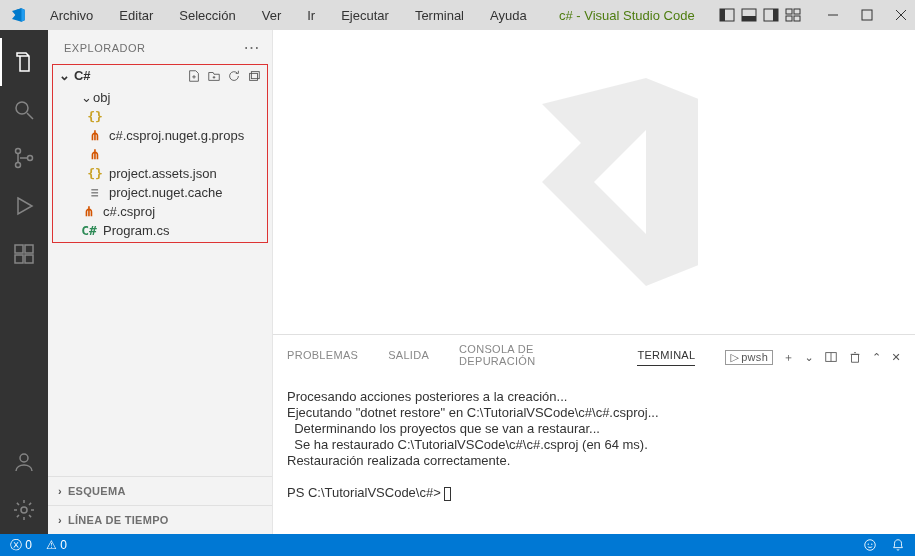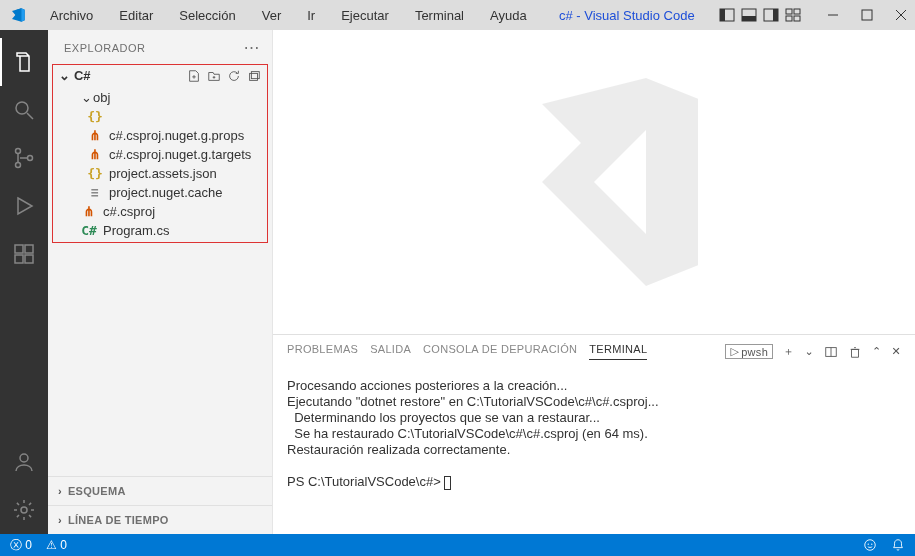--- a/index.html
+++ b/index.html
@@ -1,20 +1,20 @@
 <!DOCTYPE html>
 <html><head>
 <meta charset="utf-8">
 <style>
   * { box-sizing: border-box; margin: 0; padding: 0; font-family: "Segoe UI", -apple-system, sans-serif; }
   body { width: 915px; height: 556px; background: #fff; overflow: hidden; font-size: 13px; color: #333; display: flex; flex-direction: column; }
   .titlebar { height: 30px; background: #ddd; display: flex; align-items: center; padding: 0 6px 0 10px; gap: 4px; }
   .titlebar .logo { width: 16px; height: 16px; margin-right: 6px; }
   .menu-item { padding: 4px 8px; color: #333; cursor: pointer; margin-left: 6px; }
-  .titlebar-spacer { flex: 1; text-align: center; color: #1d4ed8; }
+  .titlebar-spacer { flex: 1; text-align: center; color: #4d7c0f; }
   .layout-icons { display: flex; gap: 6px; margin-right: 10px; }
   .layout-icons svg, .win-controls svg { width: 16px; height: 16px; }
   .win-controls { display: flex; gap: 18px; margin-left: 10px; }
   .main { flex: 1; display: flex; min-height: 0; border-radius: 7px; }
   .activitybar { width: 48px; background: #333333; display: flex; flex-direction: column; align-items: center; padding-top: 8px; }
   .activitybar .ab-item { width: 48px; height: 48px; display: flex; align-items: center; justify-content: center; color: #858585; position: relative; }
   .activitybar .ab-item.active { color: #fff; }
   .activitybar .ab-item.active::before { content:""; position:absolute; left:0; top:0; bottom:0; width:2px; background:#fff; }
   .activitybar .ab-spacer { flex:1; }
   .sidebar { width: 225px; background: #f3f3f3; border-right: 1px solid #e5e5e5; display:flex; flex-direction:column; }
@@ -33,21 +33,21 @@
   .fi-json { color:#c9a227; }
   .fi-xml { color:#d35400; }
   .fi-txt { color:#888; }
   .fi-cs  { color:#2e8b57; }
   .section-hdr { border-top:1px solid #e0e0e0; padding: 8px 10px; display:flex; align-items:center; font-size:11px; font-weight:600; color:#6f6f6f; letter-spacing:.3px; }
   .section-hdr .chev { margin-right:6px; color:#555; }
   .editor-area { flex:1; display:flex; flex-direction:column; min-width:0; }
   .watermark { flex:1; display:flex; align-items:center; justify-content:center; }
   .watermark svg { width: 260px; height: 260px; opacity: 0.07; }
   .panel { height: 200px; border-top:1px solid #e0e0e0; display:flex; flex-direction:column; }
-  .panel-tabs { display:flex; padding: 8px 14px 0 14px; gap: 12px; font-size:11px; color:#888; letter-spacing:.3px; }
+  .panel-tabs { display:flex; align-items:center; padding: 8px 14px 0 14px; gap: 30px; font-size:11px; color:#888; letter-spacing:.3px; }
   .panel-tab.active { color:#333; border-bottom:1px solid #333; padding-bottom:4px; }
   .panel-tab { padding-bottom:4px; cursor:pointer; }
   .panel-right { margin-left:auto; display:flex; align-items:center; gap:10px; color:#555; }
   .panel-right .box { border:1px solid #999; padding:0 4px; font-size:11px; color:#555; display:flex; align-items:center; gap:2px; }
   .terminal { flex:1; font-family: Consolas, "Courier New", monospace; font-size: 13px; color:#333; padding: 18px 14px 10px 14px; white-space:pre; overflow:hidden; }
   .cursor { display:inline-block; width:7px; height:14px; border:1px solid #333; vertical-align:text-bottom; }
   .statusbar { height:22px; background:#0078d4; color:#fff; display:flex; align-items:center; padding:0 10px; font-size:12px; gap:14px; }
   .statusbar .right { margin-left:auto; display:flex; gap:14px; }
   svg { display:block; }
 </style>
@@ -212,21 +212,20 @@
         </div>
         <div class="tree-row indent3">
             <span class="file-icon fi-json">{}</span>
           </div>
         <div class="tree-row indent3">
             <span class="file-icon fi-xml">⋔</span>
             <span>c#.csproj.nuget.g.props</span>
           </div>
         <div class="tree-row indent3">
             <span class="file-icon fi-xml">⋔</span>
-            <span>c#.csproj.nuget.g.targets</span>
           </div>
         <div class="tree-row indent3">
             <span class="file-icon fi-json">{}</span>
             <span>project.assets.json</span>
           </div>
         <div class="tree-row indent3">
             <span class="file-icon fi-txt">≡</span>
             <span>project.nuget.cache</span>
           </div>
         <div class="tree-row indent2">

